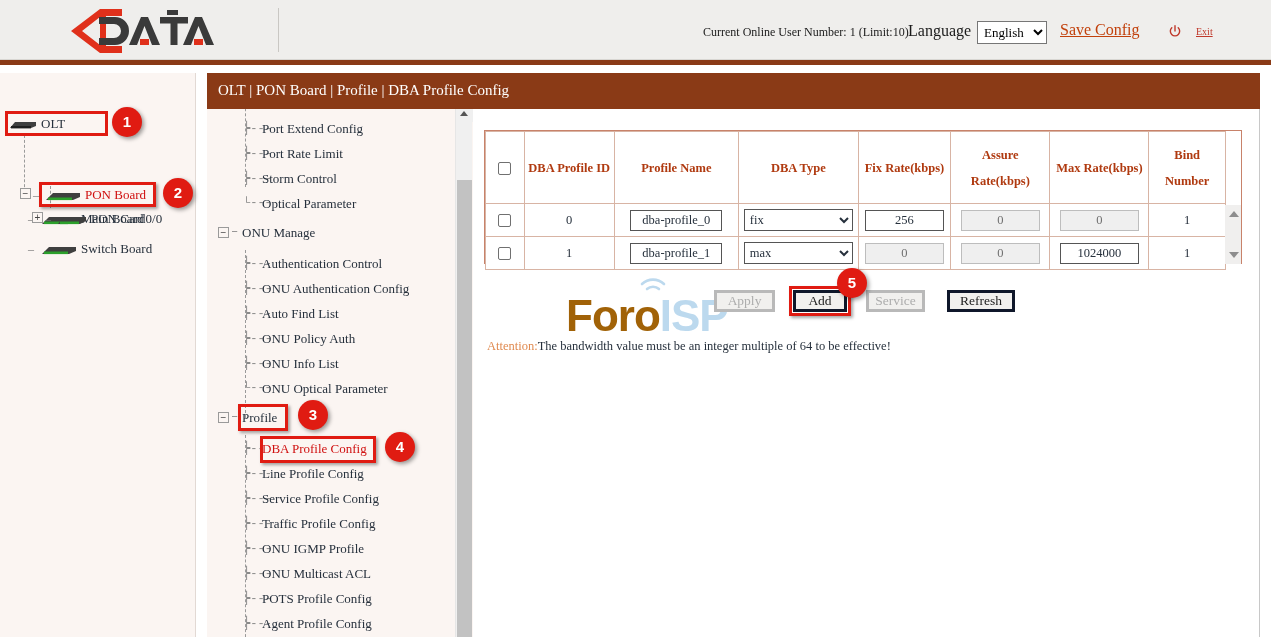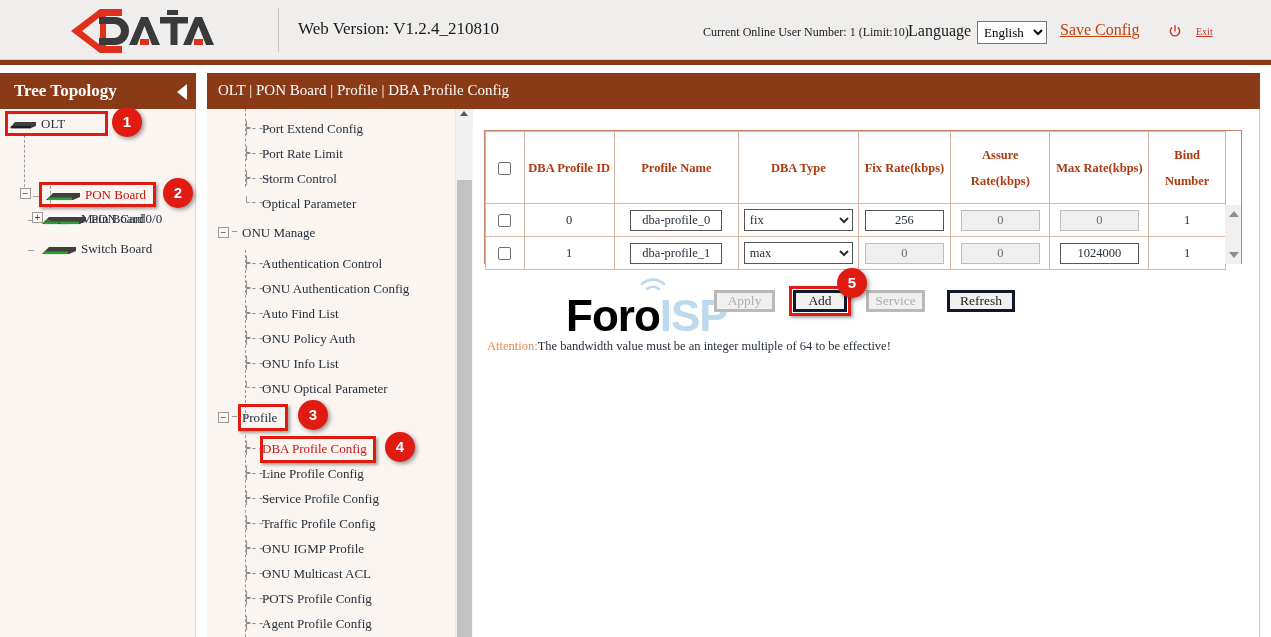--- a/index.html
+++ b/index.html
@@ -253,21 +253,21 @@
   #btn-refresh{ left: 947px; top: 290px; width: 68px; }
 
   
   #watermark {
     position: absolute; left: 566px; top: 291px;
     font-family: "Liberation Sans", sans-serif;
     font-size: 44px; font-weight: bold;
     letter-spacing: -1px;
     user-select: none;
   }
-  #wm-foro { color: #000000; }
+  #wm-foro { color: #a16207; }
   #wm-isp  { color: #bcd9ee; }
   #wm-wifi {
     position: absolute; left: 73px; top: -14px;
     width: 28px; height: 20px;
   }
 
   
   #attention {
     position: absolute; left: 487px; top: 339px;
     font-size: 12.5px; white-space: nowrap;
@@ -310,40 +310,35 @@
 
       <rect x="94" y="11" width="28" height="6.5" fill="#3a3a3a"></rect>
       <rect x="104.5" y="11" width="7" height="28" fill="#3a3a3a"></rect>
       <rect x="101" y="4" width="11" height="5" fill="#3a3a3a"></rect>
 
       <path d="M117 39 L129 11 L136 11 L148 39 L140 39 L132.5 20 L125 39 Z" fill="#3a3a3a"></path>
       <rect x="128" y="33" width="9" height="6" fill="#e0301b"></rect>
     </svg>
   </div>
   <div id="header-divider"></div>
-  <div id="web-version">Web Version: V1.2.4_210810</div>
   <div id="online-users">Current Online User Number: 1 (Limit:10)</div>
   <div id="language-label">Language</div>
   <select id="language-select">
     <option>English</option>
   </select>
   <div id="save-config">Save Config</div>
   <svg id="power-icon" viewBox="0 0 24 24" fill="none" stroke="#c0392b" stroke-width="2.4" stroke-linecap="round">
     <path d="M12 3 v9"></path>
     <path d="M6.5 6.5 a8 8 0 1 0 11 0"></path>
   </svg>
   <div id="exit-link">Exit</div>
 </div>
 <div id="header-accent"></div>
 
 <div id="tree-panel">
-  <div id="tree-header">
-    <div id="tree-title">Tree Topology</div>
-    <div id="tree-collapse"></div>
-  </div>
 
   <div class="vline" style="left:24px; top:62px; height:62px;"></div>
   <div class="vline" style="left:50px; top:113px; height:22px;"></div>
 
   <div class="tree-node" style="left:8px; top:43px;">
     <svg class="dev-icon" width="30" height="10" viewBox="0 0 30 10">
       <path d="M2 8 L7 2 L28 2 L28 6 L23 8 Z" fill="#3f3f3f"></path>
       <rect x="3" y="6" width="20" height="2.4" fill="#1f1f1f"></rect>
     </svg><span>OLT</span>
   </div>

